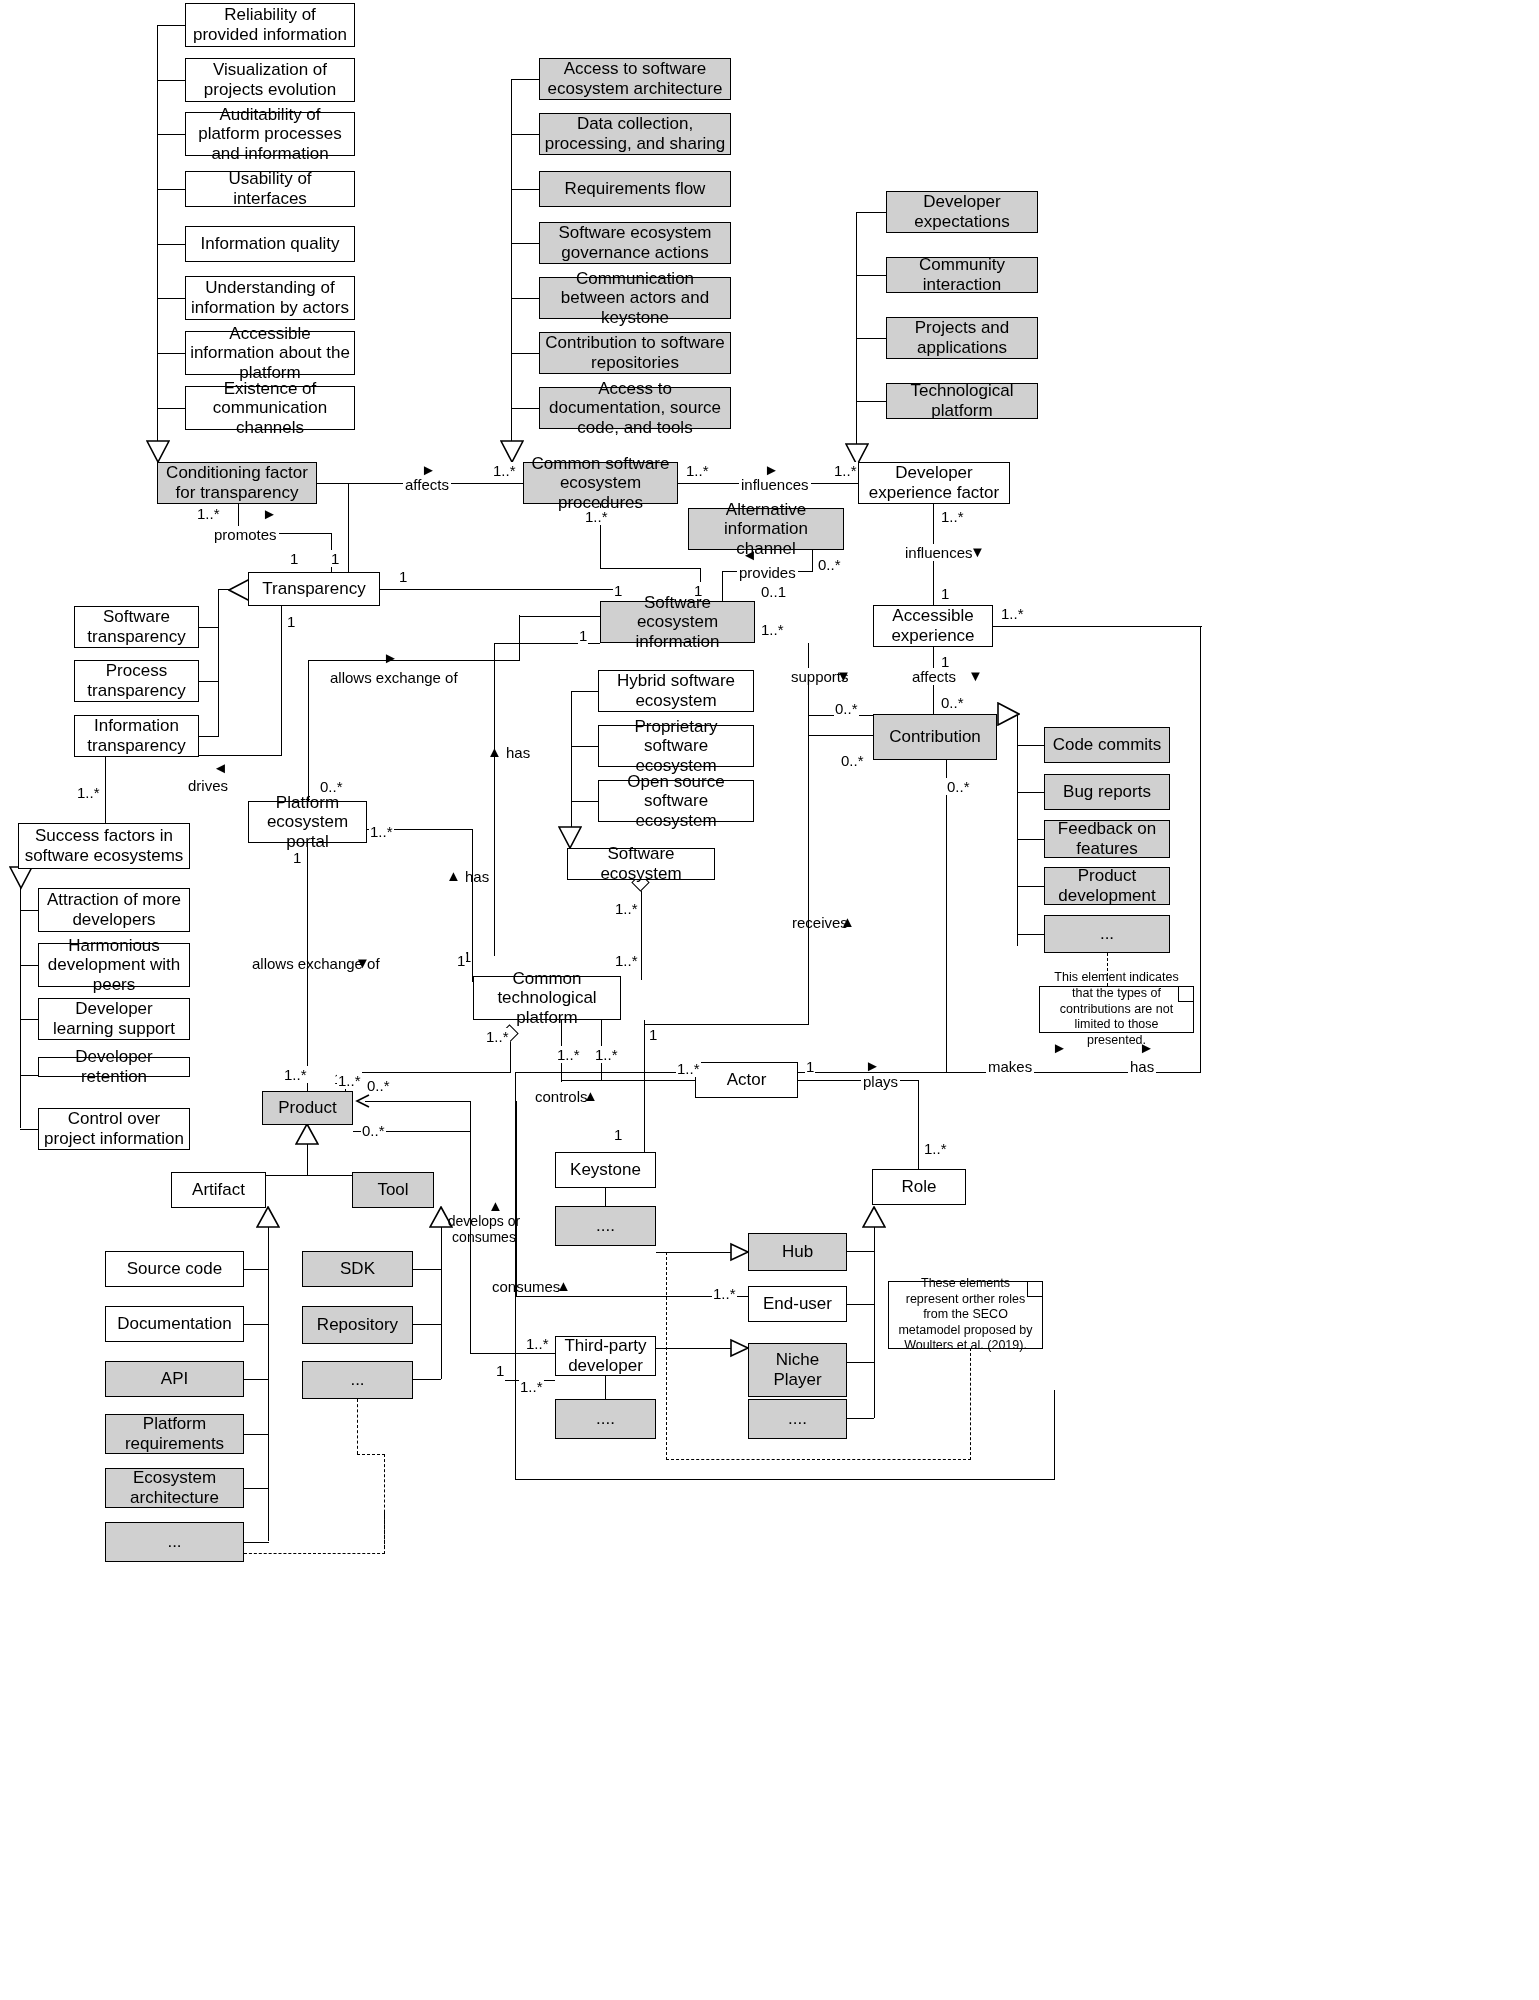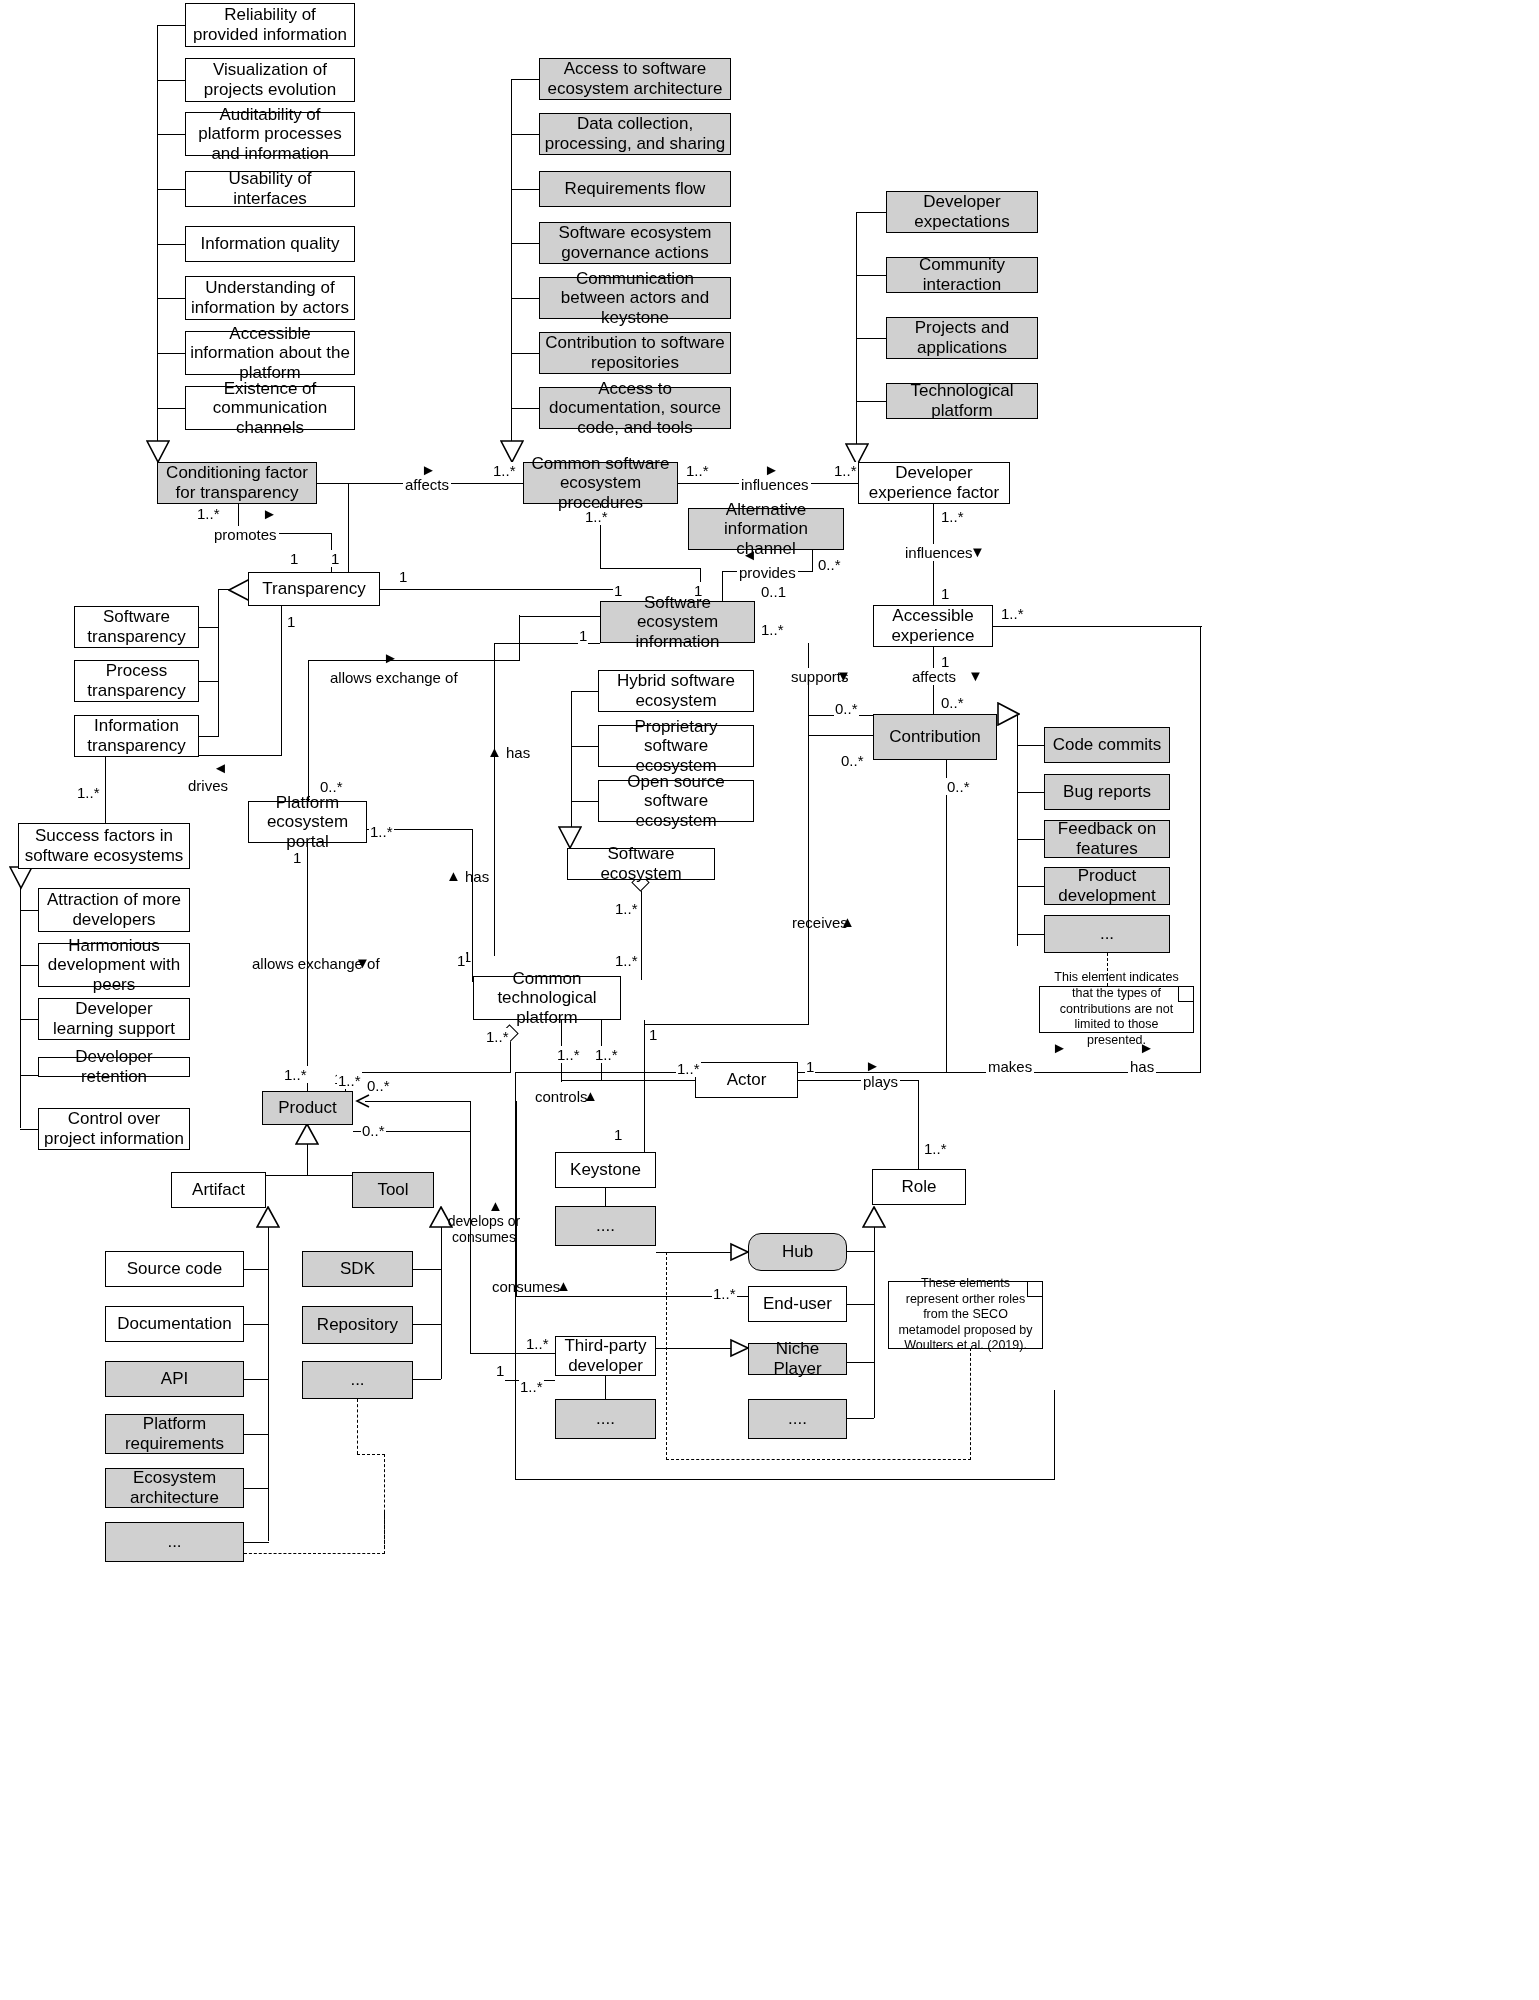--- a/index.html
+++ b/index.html
@@ -464,23 +464,23 @@
 
   <svg class="tri" style="left:862px; top:1206px;" width="24" height="22">
     <polygon points="12,1 23,21 1,21" fill="#fff" stroke="#000" stroke-width="1.6"></polygon>
   </svg>
   <div class="ln v" style="left:874px; top:1226px; height:192px;"></div>
   <div class="ln h" style="left:847px; top:1251px; width:27px;"></div>
   <div class="ln h" style="left:847px; top:1304px; width:27px;"></div>
   <div class="ln h" style="left:847px; top:1362px; width:27px;"></div>
   <div class="ln h" style="left:847px; top:1418px; width:27px;"></div>
 
-  <div class="node gray" style="left:748px; top:1233px; width:99px; height:38px;border-radius:13px;">Hub</div>
+  <div class="node gray" style="left:748px; top:1233px; width:99px; height:38px;">Hub</div>
   <div class="node" style="left:748px; top:1286px; width:99px; height:36px;">End-user</div>
-  <div class="node gray" style="left:748px; top:1343px; width:99px; height:32px;">Niche Player</div>
+  <div class="node gray" style="left:748px; top:1343px; width:99px; height:54px;">Niche Player</div>
   <div class="node gray" style="left:748px; top:1399px; width:99px; height:40px;">....</div>
 
   <div class="node gray" style="left:555px; top:1206px; width:101px; height:40px;">....</div>
   <div class="ln v" style="left:605px; top:1188px; height:18px;"></div>
 
   <div class="ln h" style="left:656px; top:1252px; width:76px;"></div>
   <svg class="tri" style="left:730px; top:1242px;" width="20" height="20">
     <polygon points="1,2 1,18 18,10" fill="#fff" stroke="#000" stroke-width="1.6"></polygon>
   </svg>
 

